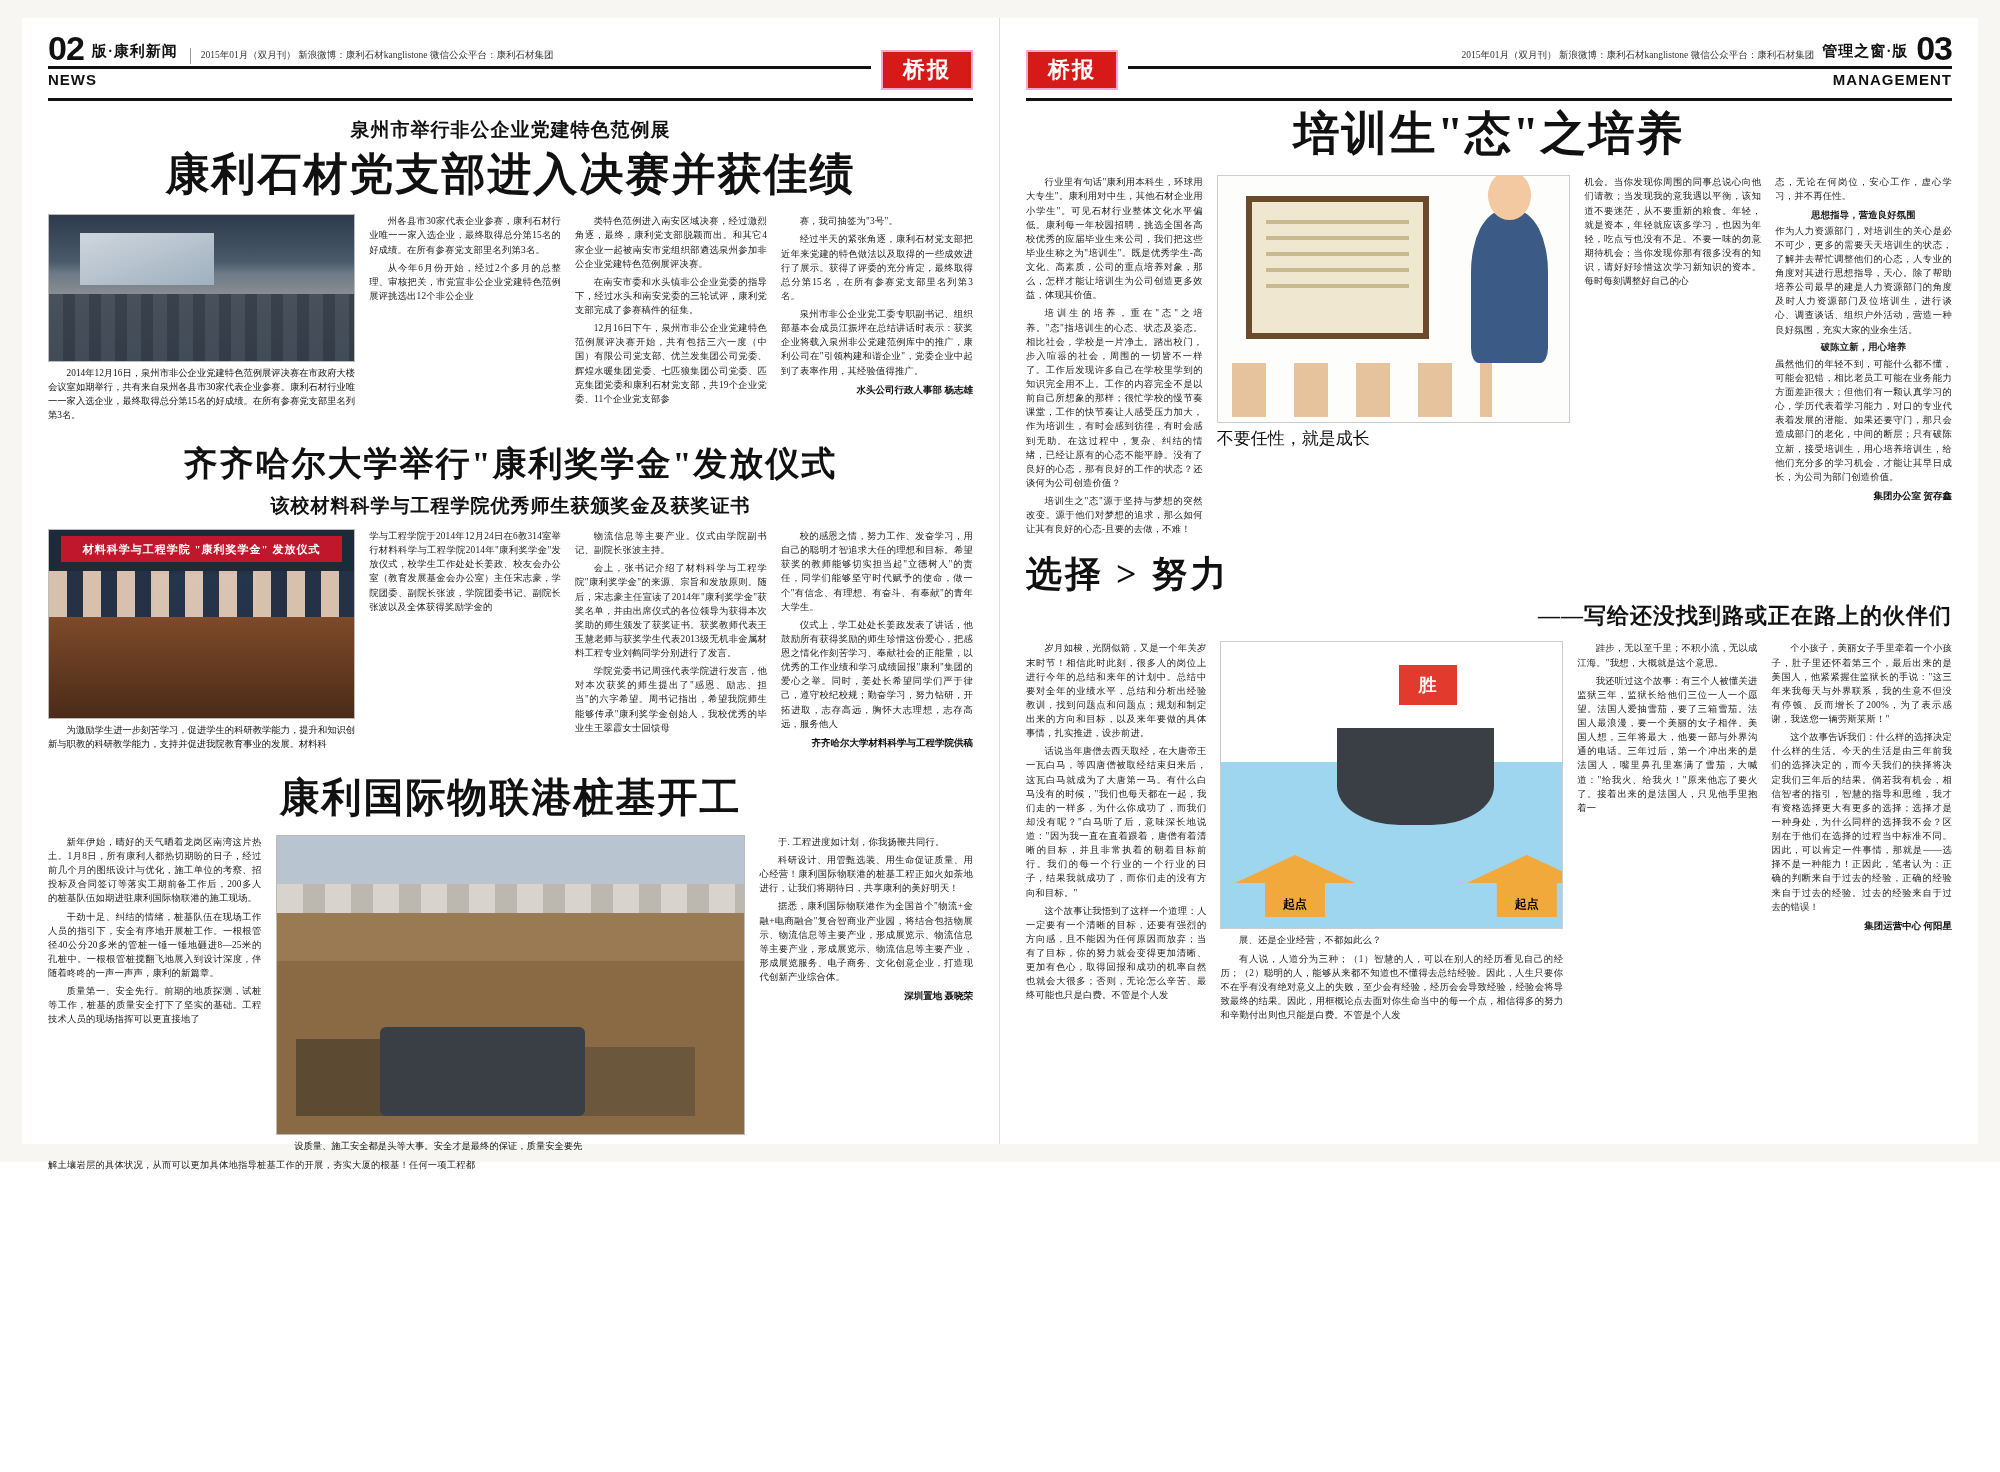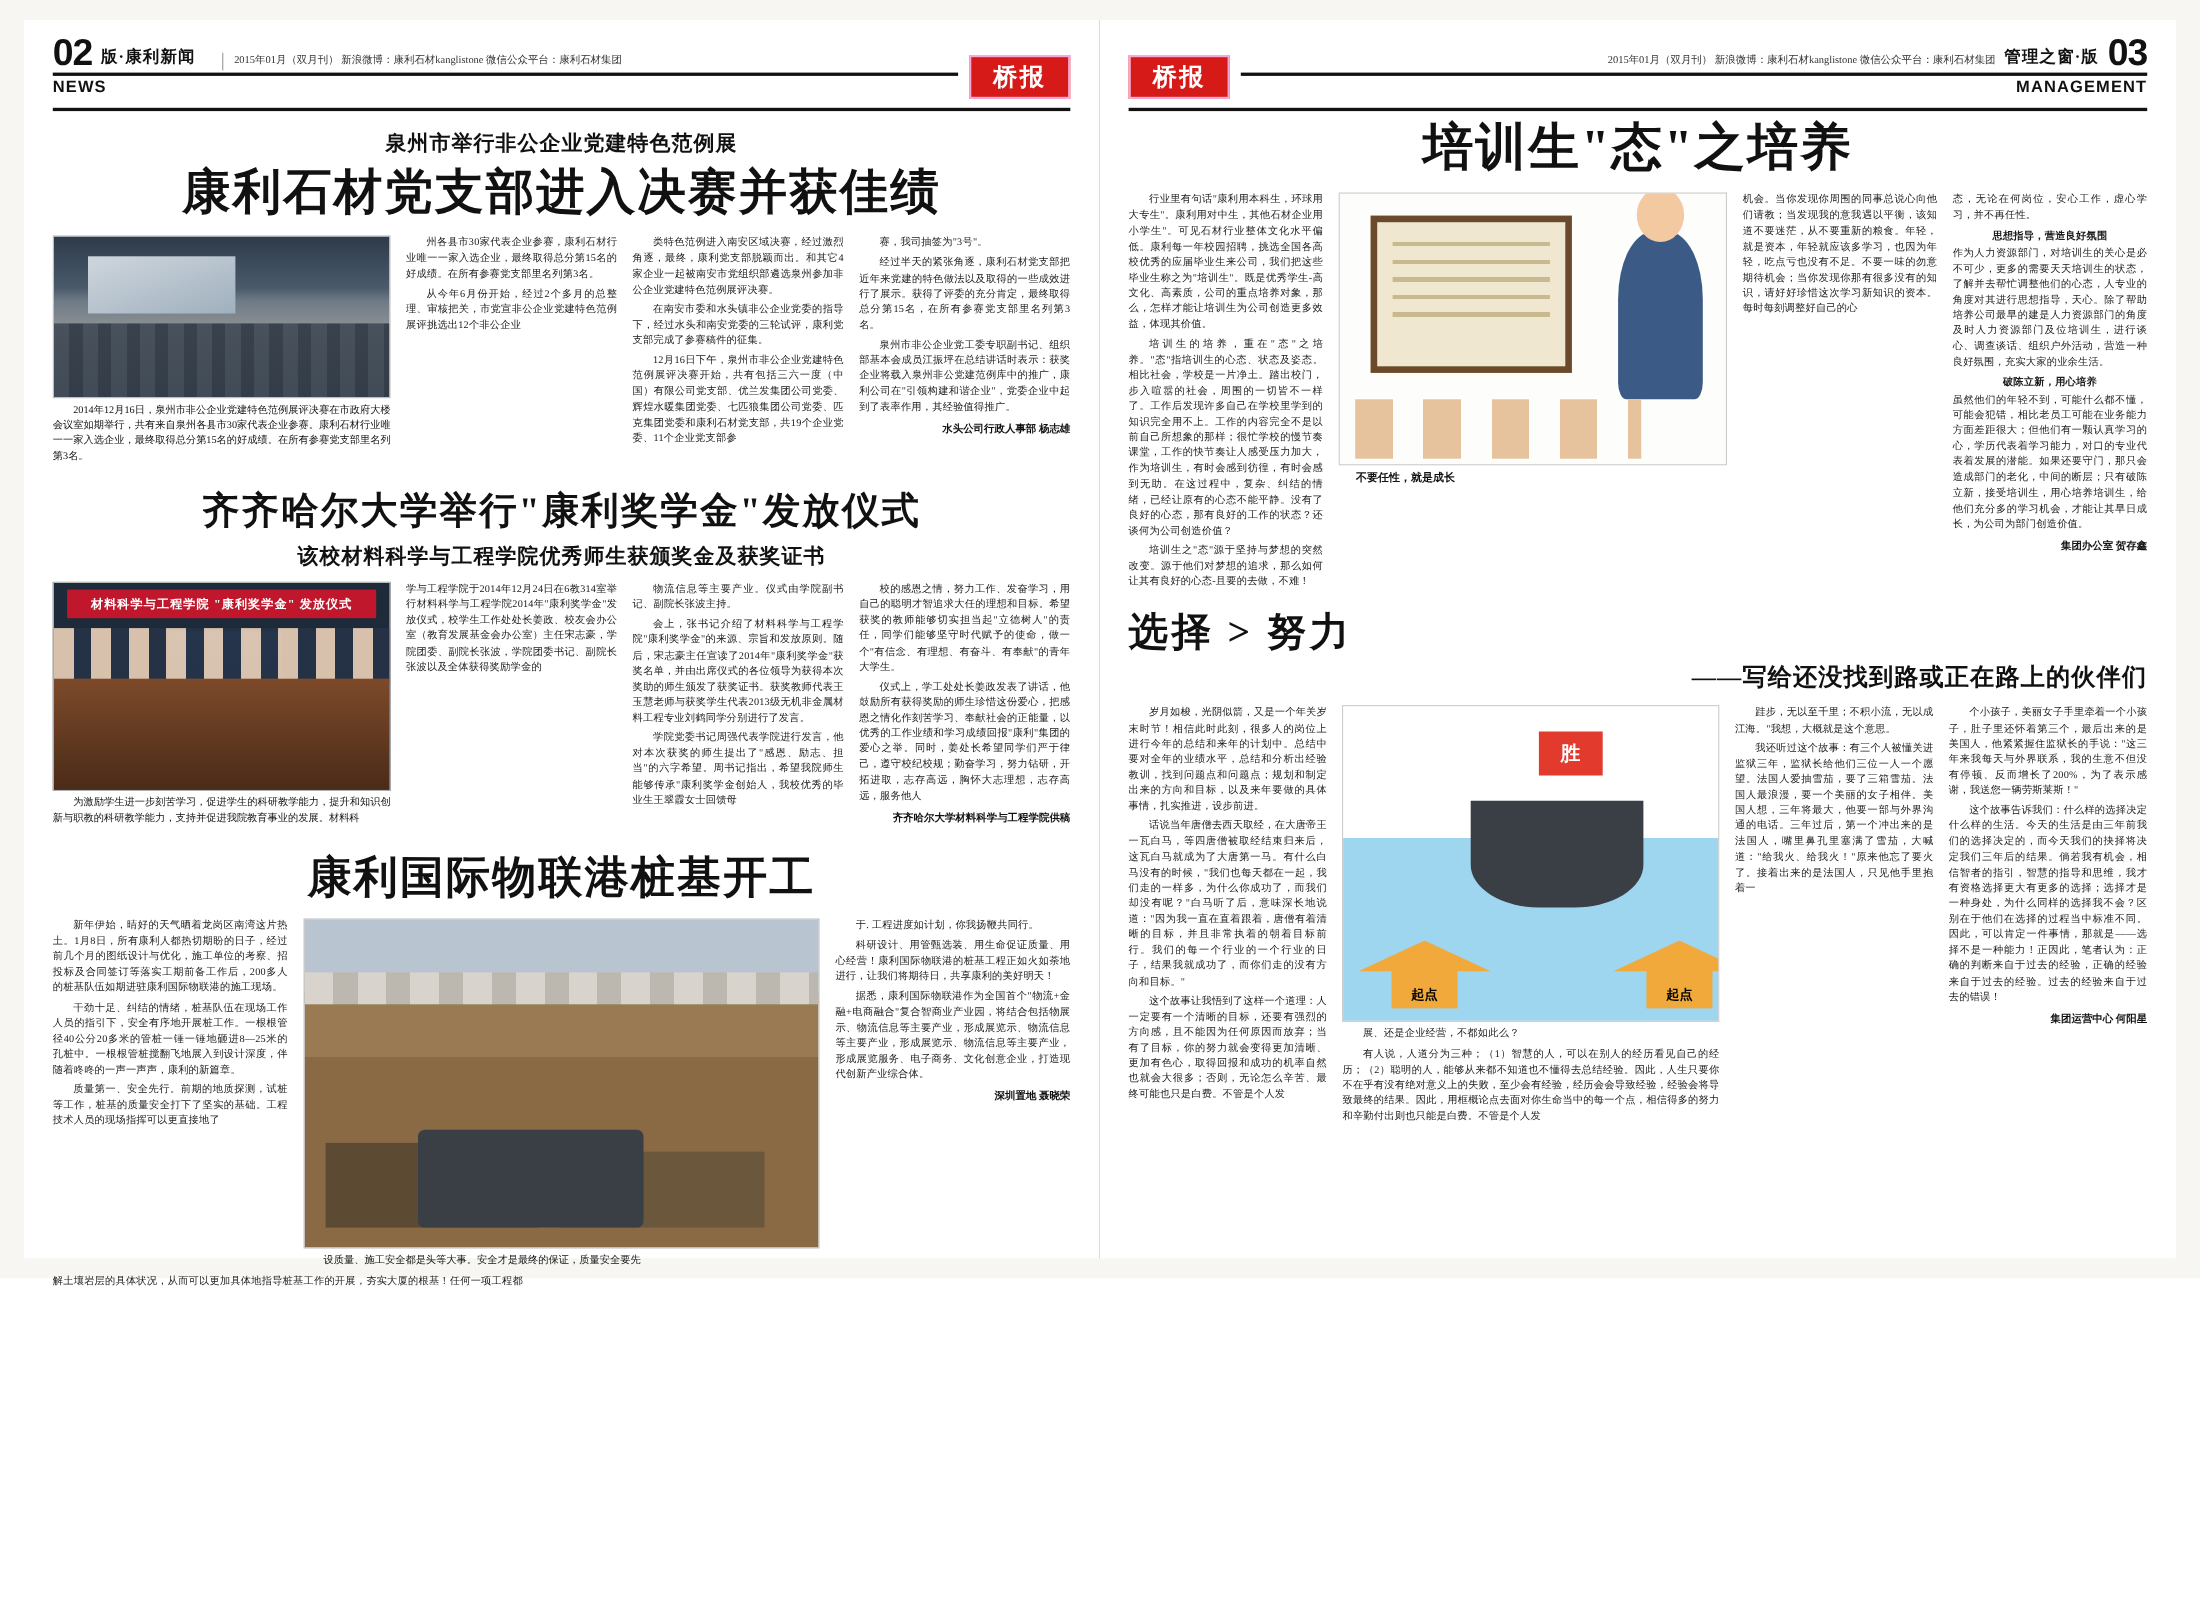--- a/index.html
+++ b/index.html
@@ -36,21 +36,21 @@
   .mh-bignum {
     font-family:"Liberation Sans", sans-serif;
     font-weight:bold; font-size:34px; line-height:0.95;
     letter-spacing:-1px;
   }
   .mh-ban {
     font-size:15px; font-weight:bold; letter-spacing:1px; padding-bottom:3px;
   }
   .mh-meta {
     font-size:9.5px; color:#333; line-height:1.5; padding-bottom:2px;
-    border-left:1px solid #999; padding-left:10px; margin-left:16px;
+    border-left:1px solid #999; padding-left:10px; margin-left:4px;
   }
   .mh-news {
     font-family:"Liberation Sans", sans-serif;
     font-weight:bold; font-size:15px; letter-spacing:1px; padding-bottom:2px;
   }
   .mh-logo {
     width:92px; height:40px; background:#d61a18; color:#fff;
     display:flex; align-items:center; justify-content:center;
     font-weight:bold; font-size:22px; letter-spacing:2px;
     border:2px solid #f9a8d4;
@@ -181,21 +181,21 @@
     color:#fff; font-weight:bold; font-size:18px; display:flex; align-items:center; justify-content:center;
   }
   .ph-boat .arrowL, .ph-boat .arrowR {
     position:absolute; bottom:4%; width:120px; height:62px; background:#f0a93a;
     clip-path:polygon(50% 0,100% 45%,75% 45%,75% 100%,25% 100%,25% 45%,0 45%);
     color:#000; font-size:12px; font-weight:bold; text-align:center;
     display:flex; align-items:flex-end; justify-content:center; padding-bottom:4px;
   }
   .ph-boat .arrowL { left:4%; }
   .ph-boat .arrowR { left:72%; }
-  .ph-cap-bold { font-weight:bold; font-size:10px; margin-top:4px;margin-left:16px; }
+  .ph-cap-bold { font-weight:normal; font-size:17px; margin-top:4px; }
 </style>
 </head>
 <body>
 
 <div class="page">
 
   <div class="sheet left">
 
     <div class="masthead">
       <div class="mh-left-col" style="flex:1;">

